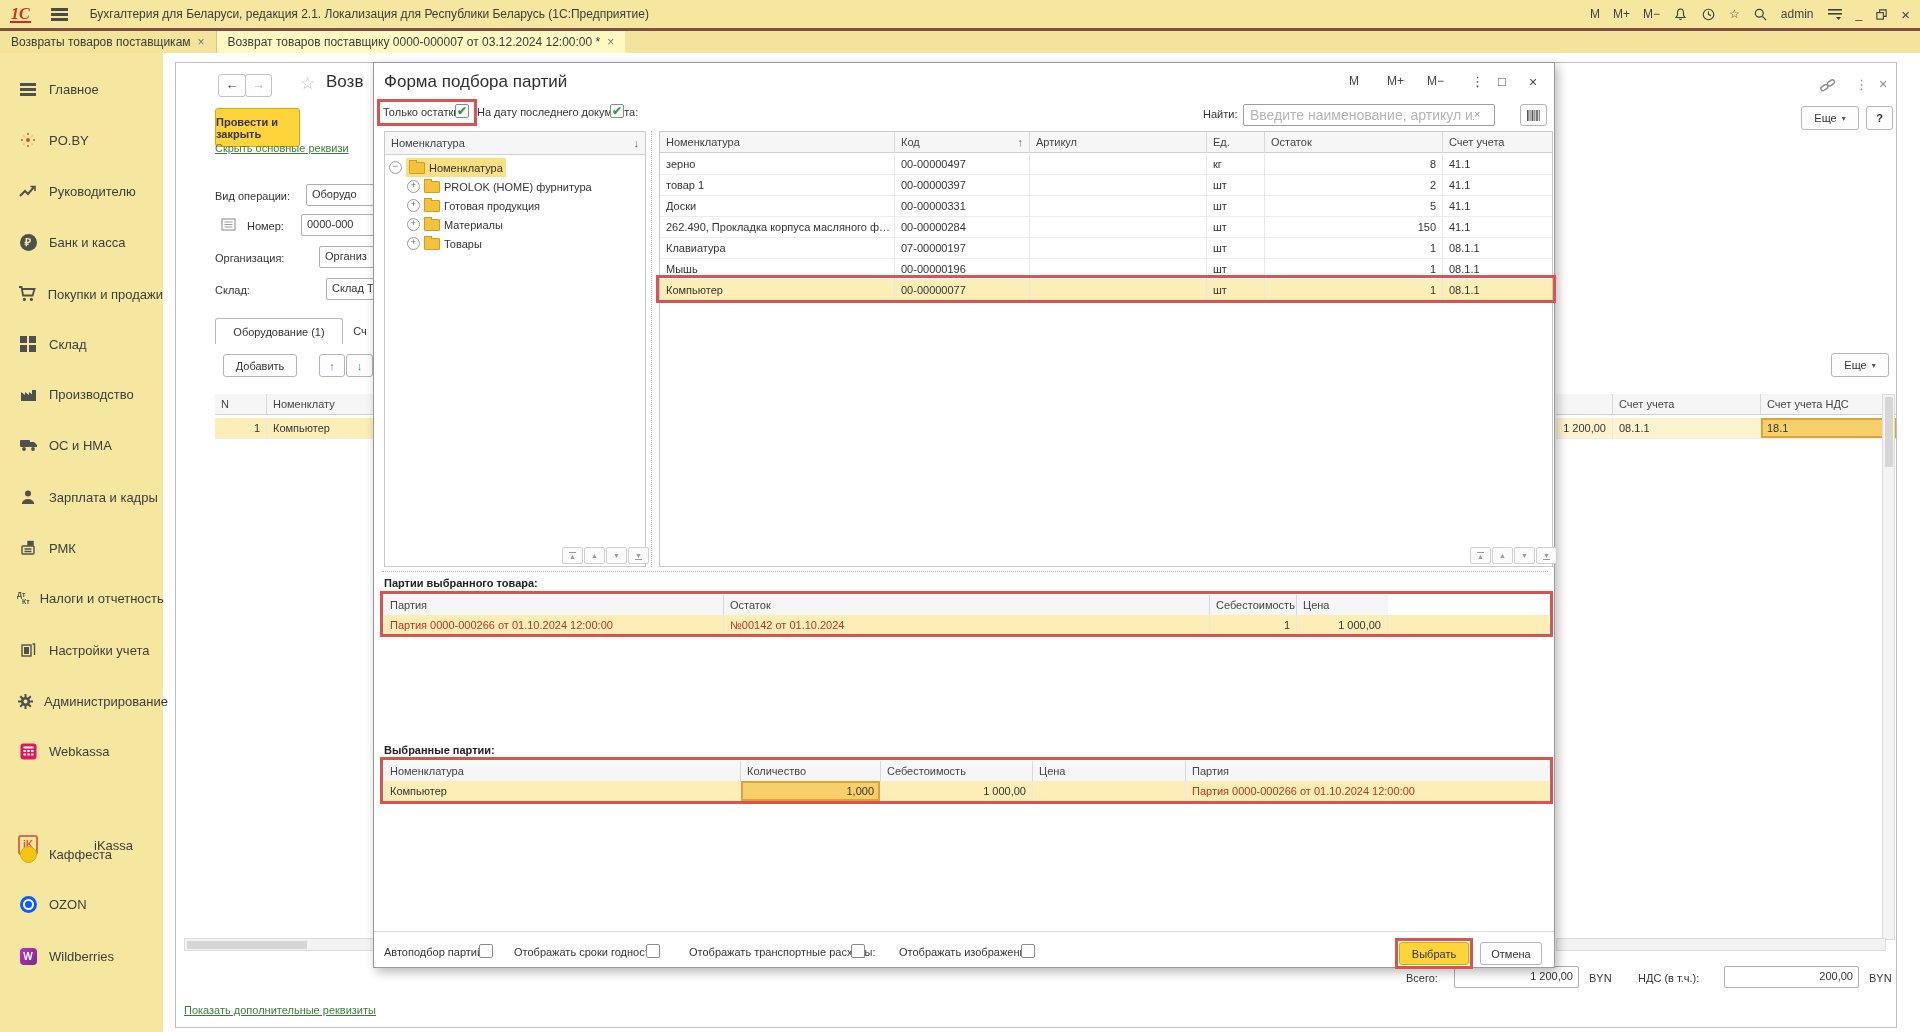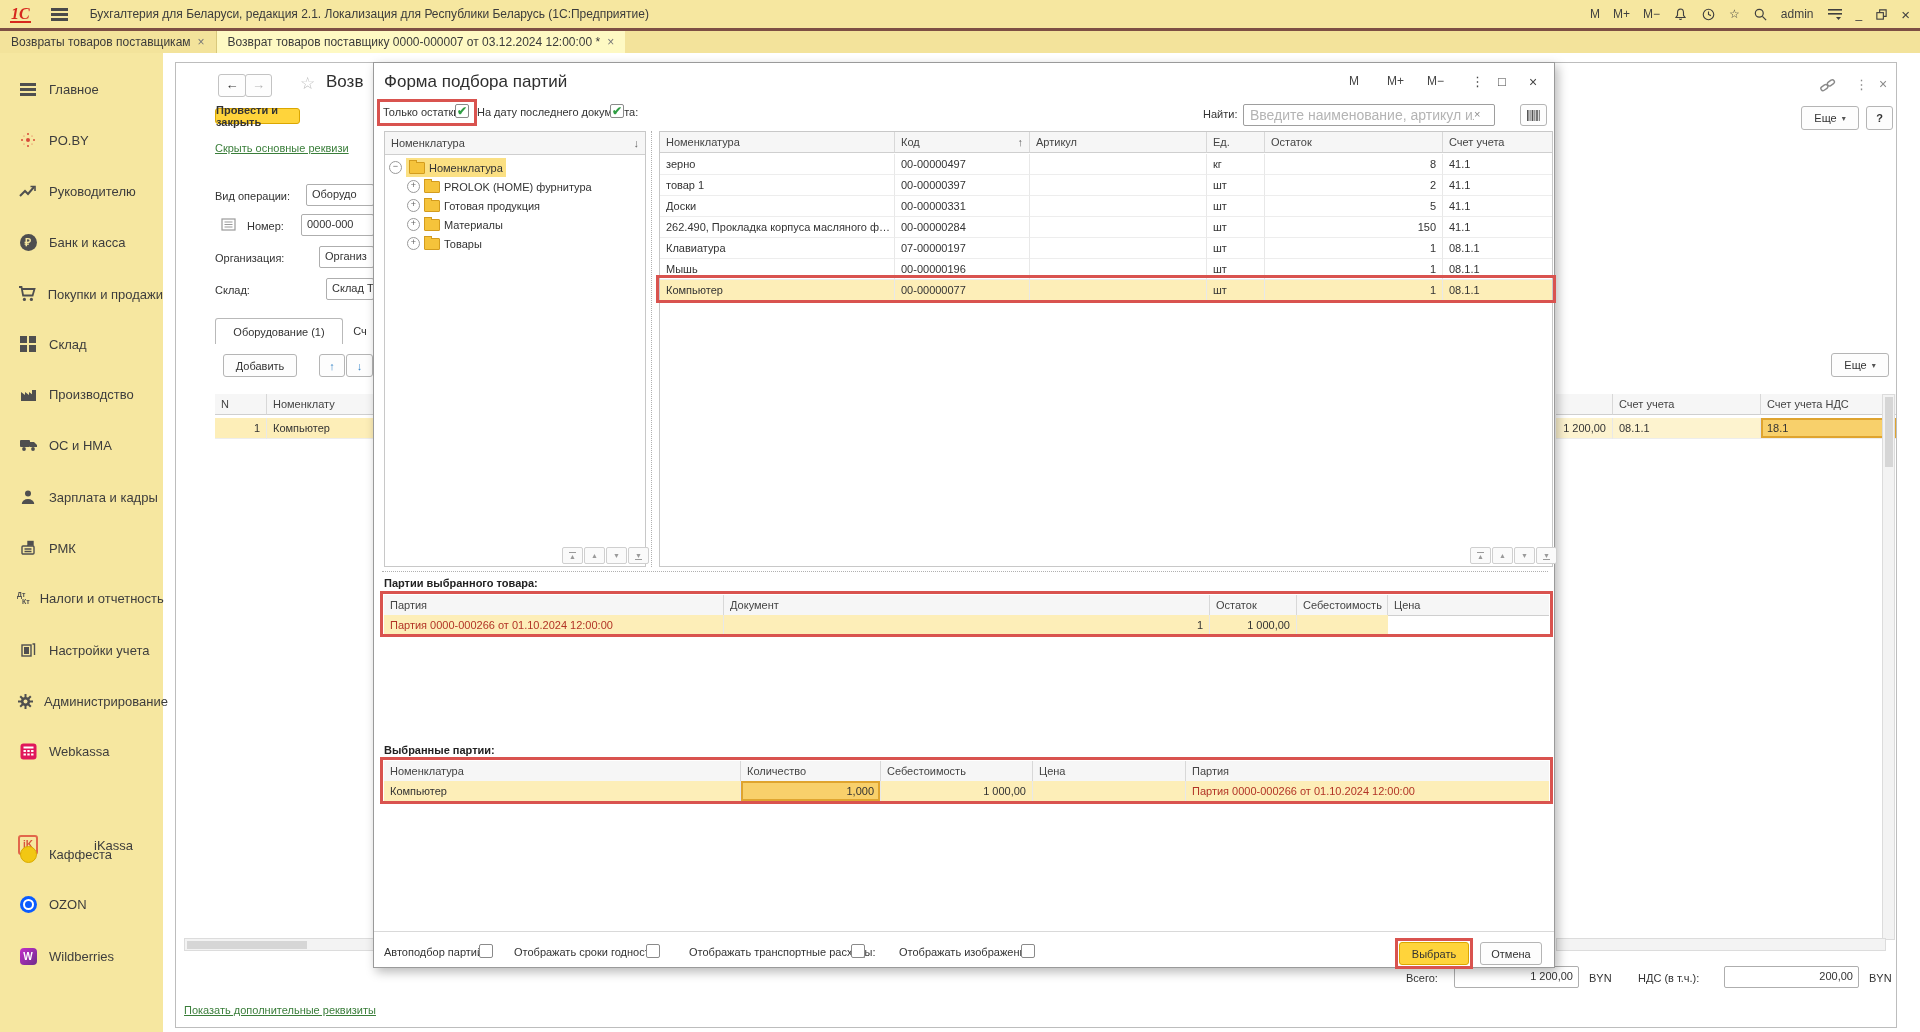--- a/index.html
+++ b/index.html
@@ -307,21 +307,21 @@
     <span class="lbl" style="left:124px;top:10px;font-size:17px;color:#bdbdbd;">☆</span>
     <div class="doctitle" style="left:150px;top:9px;">Возв</div>
 
     <span class="lbl gico" style="left:1643px;top:15px;"><svg width="17" height="15" viewBox="0 0 18 16" fill="none" stroke="#8a8a8a" stroke-width="1.5">
           <rect x="1.5" y="8" width="8" height="4.5" rx="2.2" transform="rotate(-35 5.5 10)"></rect>
           <rect x="8.5" y="3" width="8" height="4.5" rx="2.2" transform="rotate(-35 12.5 5)"></rect>
         </svg></span>
     <span class="lbl gico" style="left:1679px;top:14px;font-size:13px;">⋮</span>
     <span class="lbl gico" style="left:1703px;top:13px;font-size:14px;">×</span>
 
-    <div class="btn yellow" style="left:39px;top:45px;width:85px;height:16px;">
+    <div class="btn yellow" style="left:39px;top:45px;width:85px;height:39px;">
         <span>Провести и закрыть</span>
       </div>
     <div class="btn" style="left:1625px;top:43px;width:58px;height:24px;">
         <span>Еще</span>
         <span style="font-size:8px;color:#555;">▾</span>
       </div>
     <div class="btn" style="left:1690px;top:43px;width:27px;height:24px;font-weight:bold;">
         <span>?</span>
       </div>
 
@@ -564,27 +564,27 @@
         <b class="f">
           <span>▼</span>
         </b>
     </div>
 
     <div class="dotline" style="left:8px;top:508px;width:1166px;"></div>
 
     <div class="seclbl" style="left:10px;top:514px;">Партии выбранного товара:</div>
     <div class="grid" style="left:10px;top:532px;width:1165px;grid-template-columns:340px 486px 87px 91px 161px;">
       <div class="hc">Партия</div>
-      <div class="hc">Документ</div>
       <div class="hc">Остаток</div>
       <div class="hc">Себестоимость</div>
       <div class="hc" style="border-right:none;">Цена</div>
     </div>
     <div class="grid" style="left:10px;top:552px;width:1165px;grid-template-columns:340px 486px 87px 91px 161px;">
       <div class="dc selrow redtxt">Партия 0000-000266 от 01.10.2024 12:00:00</div>
+      <div class="dc selrow redtxt">№00142 от 01.10.2024</div>
       <div class="dc selrow r">1</div>
       <div class="dc selrow r">1 000,00</div>
       <div class="dc selrow" style="border-right:none;"></div>
     </div>
     <div class="ann" style="left:6px;top:528px;width:1173px;height:46px;"></div>
 
     <div class="seclbl" style="left:10px;top:681px;">Выбранные партии:</div>
     <div class="grid" style="left:10px;top:698px;width:1165px;grid-template-columns:357px 140px 152px 153px 363px;">
       <div class="hc">Номенклатура</div>
       <div class="hc">Количество</div>

